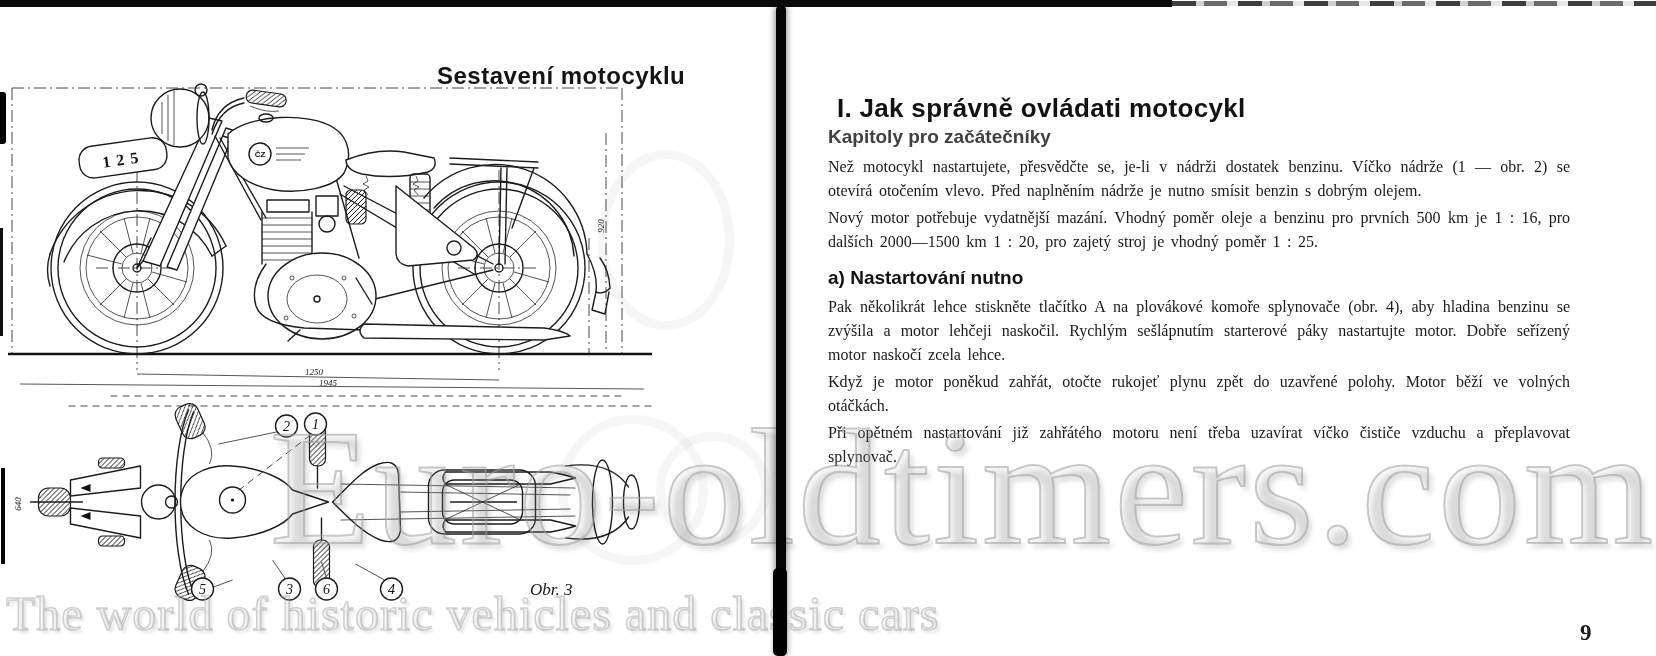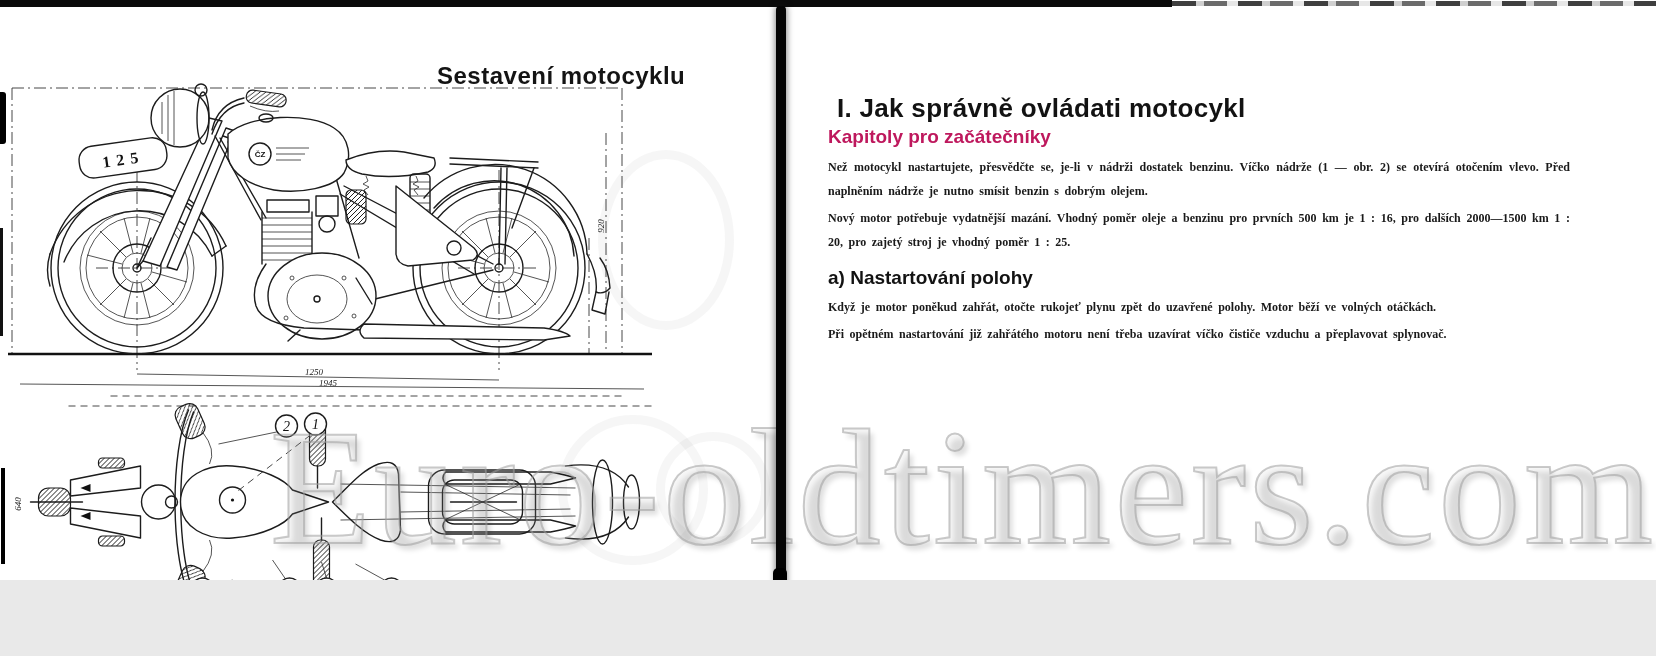--- a/index.html
+++ b/index.html
@@ -1,16 +1,16 @@
 <!DOCTYPE html>
 <html><head>
 <meta charset="utf-8">
 <style>
   html,body { margin:0; padding:0; background:#e9e9e9; }
-  .spread { position:relative; width:1656px; height:580px; background:#ffffff; overflow:hidden;
+  .spread { position:relative; width:1656px; height:656px; background:#ffffff; overflow:hidden;
             font-family:"Liberation Serif", serif; color:#1a1a1a; }
 
   
   .top1 { position:absolute; left:0; top:0; width:1172px; height:7px; background:#0a0a0a; z-index:45; }
   .top2 { position:absolute; left:1172px; top:1px; width:484px; height:5px; z-index:45;
           background:repeating-linear-gradient(90deg,#3f3f3f 0 24px,#cfcfcf 24px 32px,#6b6b6b 32px 55px,#e7e7e7 55px 66px); }
   .edge1 { position:absolute; left:0; top:92px;  width:6px; height:52px;  background:#000; z-index:45; border-radius:0 3px 3px 0;}
   .edge2 { position:absolute; left:0; top:228px; width:3px; height:108px; background:#111; z-index:45; }
   .edge3 { position:absolute; left:1px; top:468px; width:4px; height:96px; background:#000; z-index:45; }
   .gutter   { position:absolute; left:776px; top:6px;  width:10px; height:650px; background:#050505;
@@ -24,22 +24,22 @@
   
   .lp-title { position:absolute; left:437px; top:64px; margin:0; z-index:6;
               font:bold 24px/1 "Liberation Sans", sans-serif; letter-spacing:.5px; color:#141414; }
   .side-view { position:absolute; left:4px;  top:78px;  width:650px; height:315px; z-index:5; }
   .top-view  { position:absolute; left:8px;  top:392px; width:655px; height:212px; z-index:5; }
   .obr { position:absolute; left:530px; top:580px; font:italic 17px "Liberation Serif", serif; z-index:6; }
 
   
   .col { position:absolute; left:828px; top:94px; width:742px; z-index:5; }
   .chapter { margin:0 0 4px 9px; font:bold 26px/28px "Liberation Sans", sans-serif; letter-spacing:.3px; color:#121212; }
-  .sub     { margin:0 0 7px 0; font:bold 19px/22px "Liberation Sans", sans-serif; color:#be185d; }
-  .col p   { margin:0 0 3px 0; font-size:12px; line-height:24px; text-align:justify; word-spacing:2.5px;font-weight:bold; }
+  .sub     { margin:0 0 7px 0; font:bold 19px/22px "Liberation Sans", sans-serif; color:#404040; }
+  .col p   { margin:0 0 3px 0; font-size:16px; line-height:24px; text-align:justify; word-spacing:2.5px; }
   .sec     { margin:12px 0 5px 0; font:bold 19px/24px "Liberation Sans", sans-serif; color:#121212; }
   .pagenum { position:absolute; left:1580px; top:620px; font:bold 23px "Liberation Serif", serif; z-index:6; }
 
   
   .wm-main { position:absolute; left:0; top:404px; width:100%; text-align:right; white-space:nowrap;
              font-family:"Liberation Serif", serif; font-size:166px; line-height:1; letter-spacing:3px;
              color:rgba(195,195,195,0.14); -webkit-text-stroke:2px rgba(158,158,158,.55);
              text-shadow:4px 5px 5px rgba(0,0,0,.13); pointer-events:none; z-index:40; }
   .wm-tag  { position:absolute; left:6px; top:586px; white-space:nowrap;
              font-family:"Liberation Serif", serif; font-size:48px; letter-spacing:1px;
@@ -365,21 +365,22 @@
 
     <div class="obr">Obr. 3</div>
   </div>
 
   <div>
     <div class="col">
       <h2 class="chapter">I. Jak správně ovládati motocykl</h2>
       <h3 class="sub">Kapitoly pro začátečníky</h3>
       <p>Než motocykl nastartujete, přesvědčte se, je-li v nádrži dostatek benzinu. Víčko nádrže (1 — obr. 2) se otevírá otočením vlevo. Před naplněním nádrže je nutno smísit benzin s dobrým olejem.</p>
       <p>Nový motor potřebuje vydatnější mazání. Vhodný poměr oleje a benzinu pro prvních 500 km je 1 : 16, pro dalších 2000—1500 km 1 : 20, pro zajetý stroj je vhodný poměr 1 : 25.</p>
-      <h4 class="sec">a) Nastartování polohy</h4>
+      <h4 class="sec">a) Nastartování nutno</h4>
+      <p>Pak několikrát lehce stiskněte tlačítko A na plovákové komoře splynovače (obr. 4), aby hladina benzinu se zvýšila a motor lehčeji naskočil. Rychlým sešlápnutím starterové páky nastartujte motor. Dobře seřízený motor naskočí zcela lehce.</p>
       <p>Když je motor poněkud zahřát, otočte rukojeť plynu zpět do uzavřené polohy. Motor běží ve volných otáčkách.</p>
       <p>Při opětném nastartování již zahřátého motoru není třeba uzavírat víčko čističe vzduchu a přeplavovat splynovač.</p>
     </div>
     <div class="pagenum">9</div>
   </div>
 
   <div class="wm-main">Euro-oldtimers.com</div>
   <div class="wm-tag">The world of historic vehicles and classic cars</div>
 
   <div class="gutter"></div>

